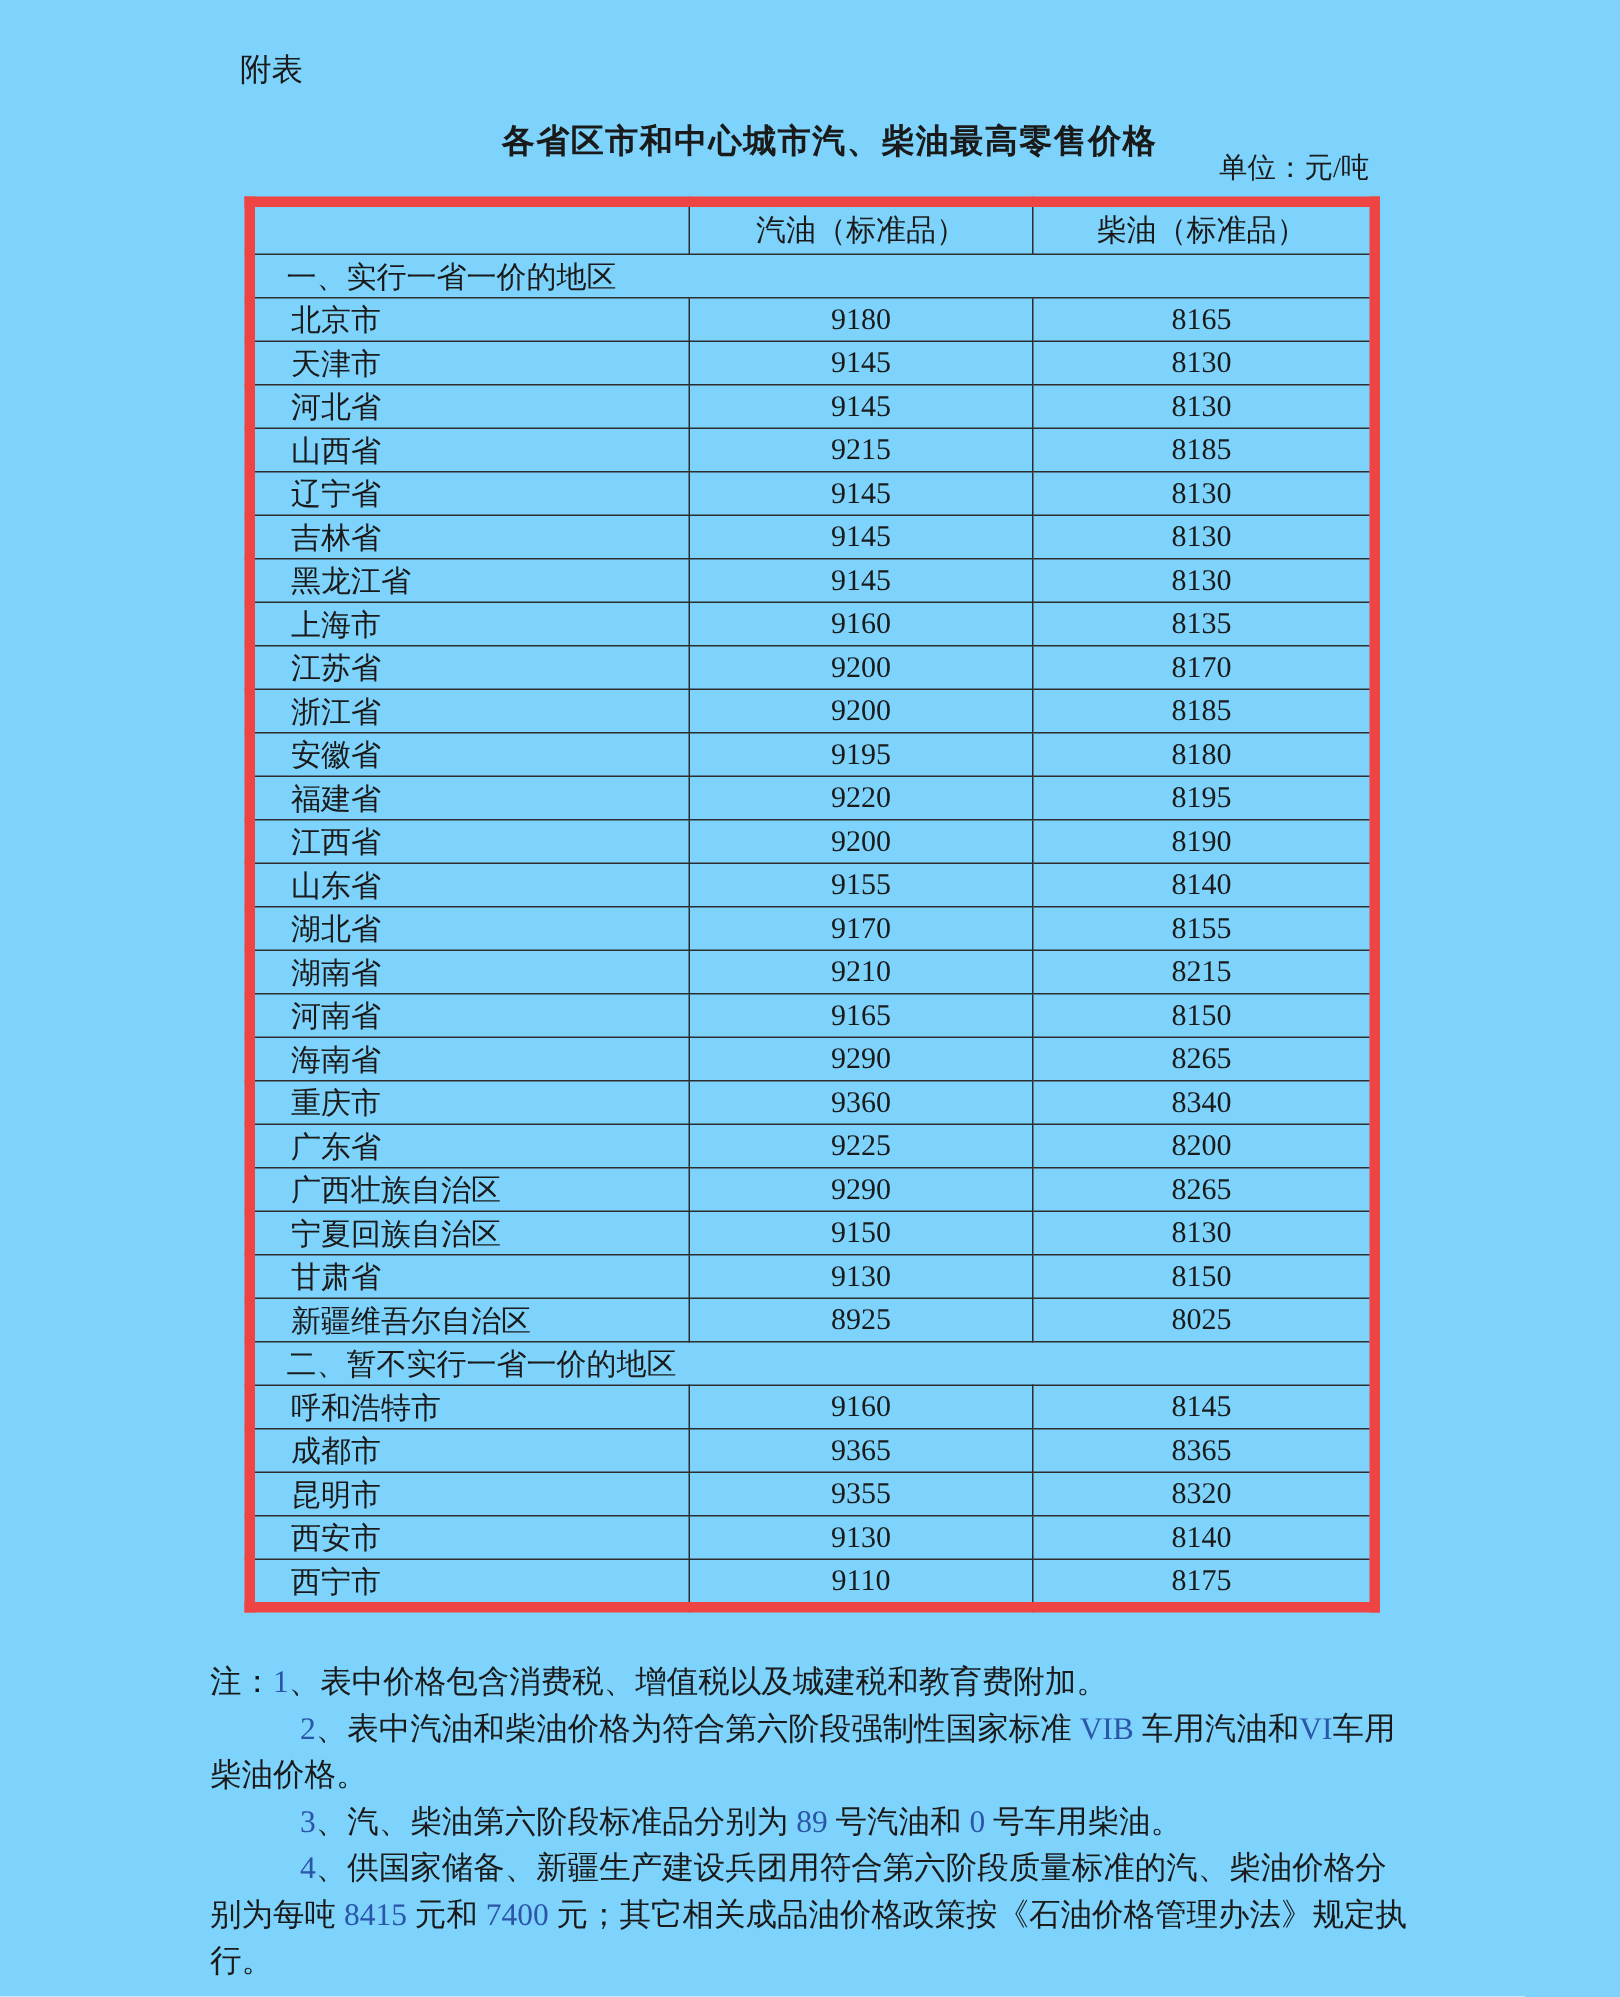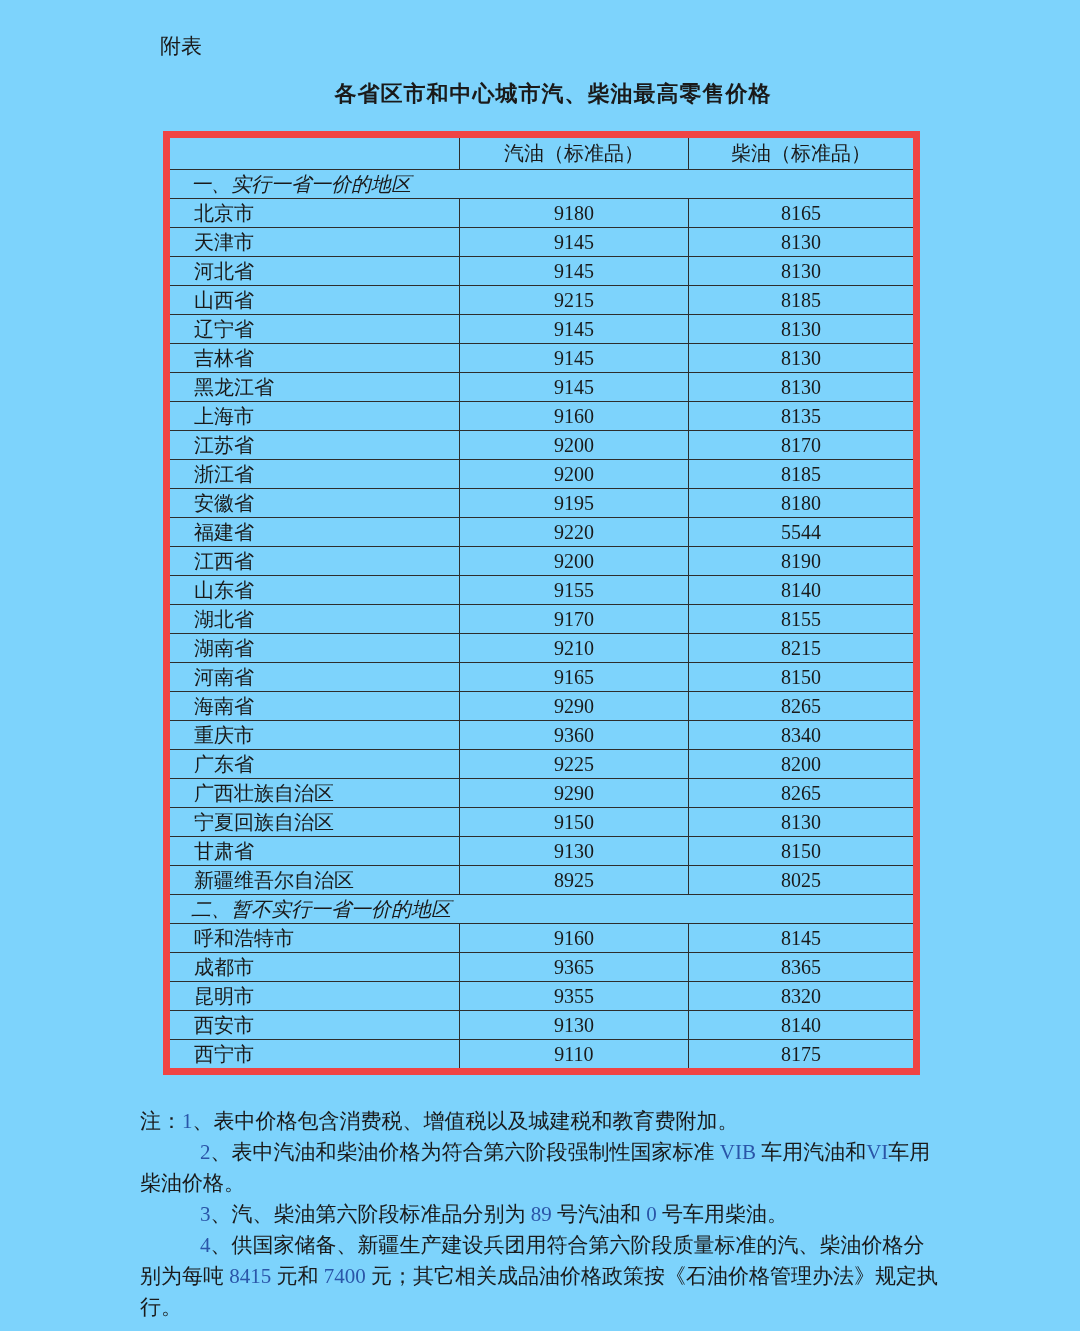--- a/index.html
+++ b/index.html
@@ -66,21 +66,20 @@
   .price-table td.region {
     text-align: left;
     padding-left: 24px;
   }
   .price-table td.price {
     text-align: center;
   }
   .price-table tr.section th {
     text-align: left;
     padding-left: 21px;
-    font-style: italic;
   }
   .notes {
     position: absolute;
     left: 140px;
     top: 1106px;
     width: 804px;
     font-size: 21px;
     line-height: 31px;
   }
   .notes p { margin: 0; }
@@ -89,20 +88,21 @@
 </style>
 </head>
 <body>
 
 <div class="page">
 
   <div class="doc-label">附表</div>
 
   <h1 class="title">各省区市和中心城市汽、柴油最高零售价格</h1>
 
+  <div class="unit">单位：元/吨</div>
 
   <table class="price-table">
     <colgroup>
       <col style="width:293px">
       <col style="width:229px">
       <col style="width:228px">
     </colgroup>
     <thead>
       <tr>
         <th></th>
@@ -165,21 +165,21 @@
           <td class="price">8185</td>
         </tr>
         <tr>
           <td class="region">安徽省</td>
           <td class="price">9195</td>
           <td class="price">8180</td>
         </tr>
         <tr>
           <td class="region">福建省</td>
           <td class="price">9220</td>
-          <td class="price">5544</td>
+          <td class="price">8195</td>
         </tr>
         <tr>
           <td class="region">江西省</td>
           <td class="price">9200</td>
           <td class="price">8190</td>
         </tr>
         <tr>
           <td class="region">山东省</td>
           <td class="price">9155</td>
           <td class="price">8140</td>

